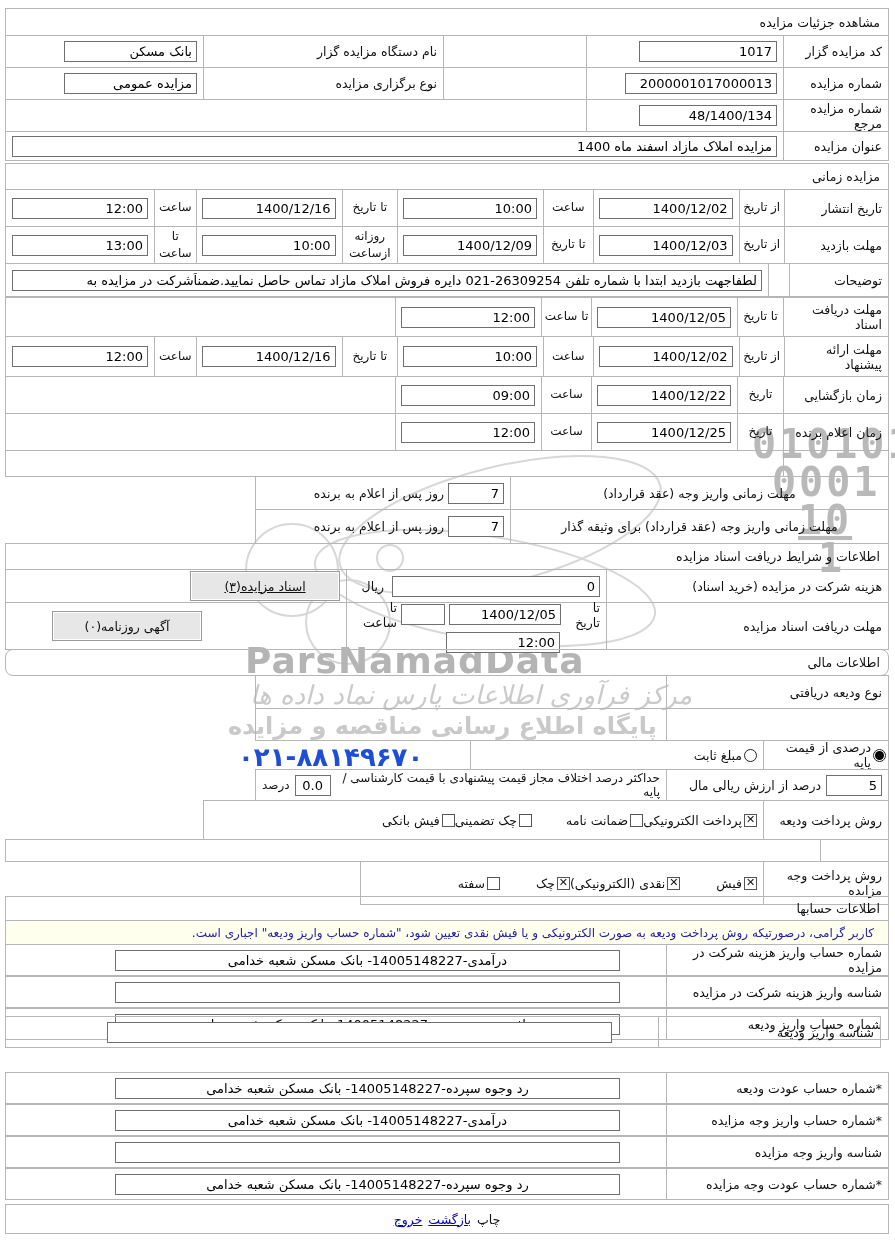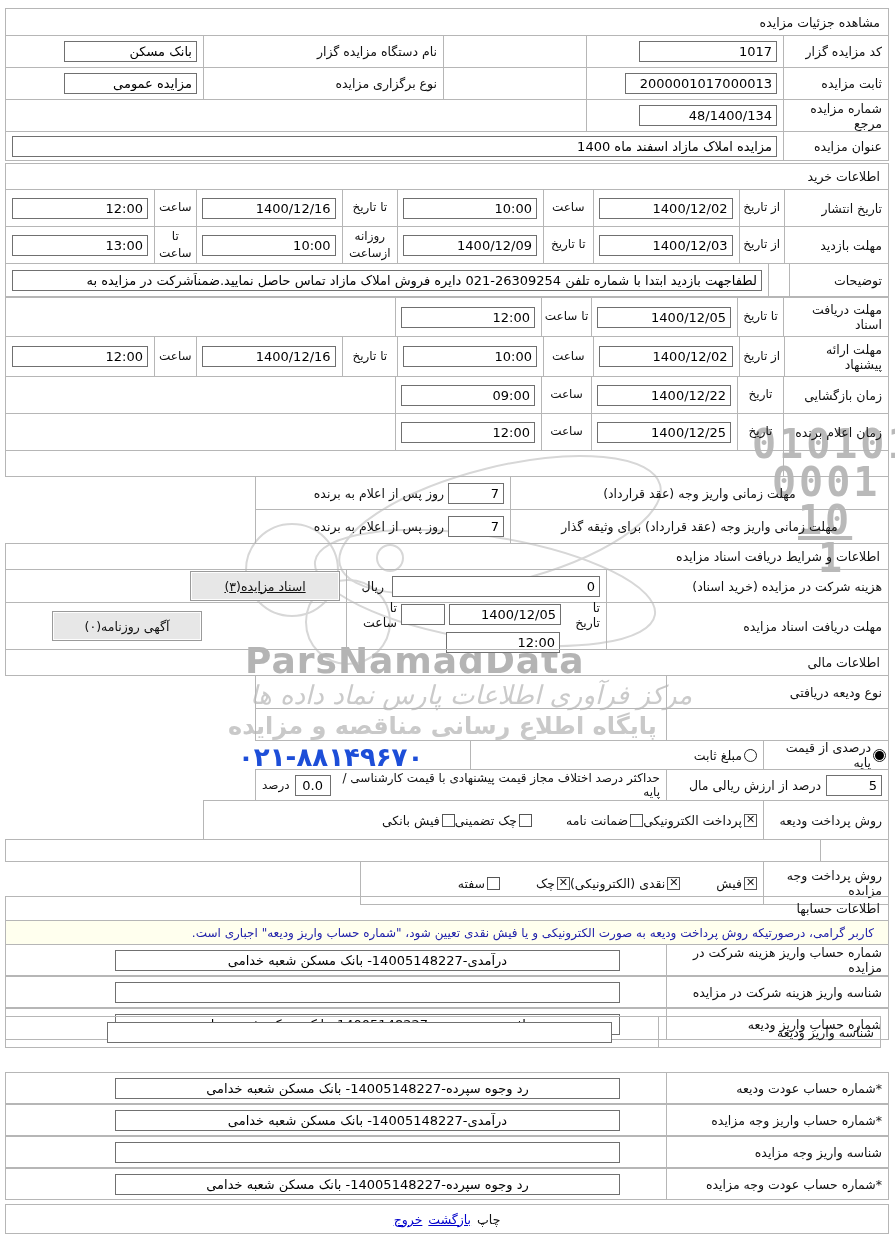--- a/index.html
+++ b/index.html
@@ -80,21 +80,21 @@
       <input class="inp" style="width: 138px;" value="1017">
     </div>
     <div class="cell" style="width:143px;"></div>
     <div class="cell lb" style="width:240px;">نام دستگاه مزایده گزار</div>
     <div class="cell grow">
       <input class="inp" style="width: 133px;" value="بانک مسکن">
     </div>
   </div>
 
   <div class="row" style="left:5px;top:67px;width:884px;height:33px;">
-    <div class="cell lb" style="width:105px;">ثابت مزایده</div>
+    <div class="cell lb" style="width:105px;">شماره مزایده</div>
     <div class="cell" style="width:197px;">
       <input class="inp" style="width: 152px;" value="2000001017000013">
     </div>
     <div class="cell" style="width:143px;"></div>
     <div class="cell lb" style="width:240px;">نوع برگزاری مزایده</div>
     <div class="cell grow">
       <input class="inp" style="width: 133px;" value="مزایده عمومی">
     </div>
   </div>
 
@@ -107,21 +107,21 @@
   </div>
 
   <div class="row" style="left:5px;top:131px;width:884px;height:30px;">
     <div class="cell lb" style="width:105px;">عنوان مزایده</div>
     <div class="cell grow">
       <input class="inp" style="width: 765px;" value="مزایده املاک مازاد اسفند ماه 1400">
     </div>
   </div>
 
   <div class="row sec" style="left:5px;top:163px;width:884px;height:27px;">
-    <span class="lb">اطلاعات خرید</span>
+    <span class="lb">مزایده زمانی</span>
   </div>
 
   <div class="row" style="left:5px;top:189px;width:884px;height:38px;">
     <div class="cell lb" style="width:105px;">تاریخ انتشار</div>
     <div class="cell sub" style="width:46px;">از تاریخ</div>
     <div class="cell" style="width:146px;">
         <input class="inp" style="width: 134px;" value="1400/12/02">
       </div>
     <div class="cell sub" style="width:50px;">ساعت</div>
     <div class="cell" style="width:146px;">
@@ -271,21 +271,21 @@
       </div>
       <div style="display:flex;padding-right:40px;">
         <input class="inp" style="width: 114px;" value="12:00">
       </div>
     </div>
     <div class="cell grow" style="justify-content:flex-end;padding-left:46px;">
       <button class="btn" style="width:150px;">آگهی روزنامه(۰)</button>
     </div>
   </div>
 
-  <div class="row sec" style="left:5px;top:649px;width:884px;height:27px;">
+  <div class="row sec" style="left:5px;top:649px;width:884px;height:27px;border-radius:8px;">
     <span class="lb">اطلاعات مالی</span>
   </div>
 
   <div class="row" style="left:255px;top:675px;width:634px;height:34px;">
     <div class="cell lb" style="width:222px;">نوع ودیعه دریافتی</div>
     <div class="cell grow"></div>
   </div>
 
   <div class="row" style="left:255px;top:708px;width:634px;height:33px;">
     <div class="cell" style="width:222px;"></div>

